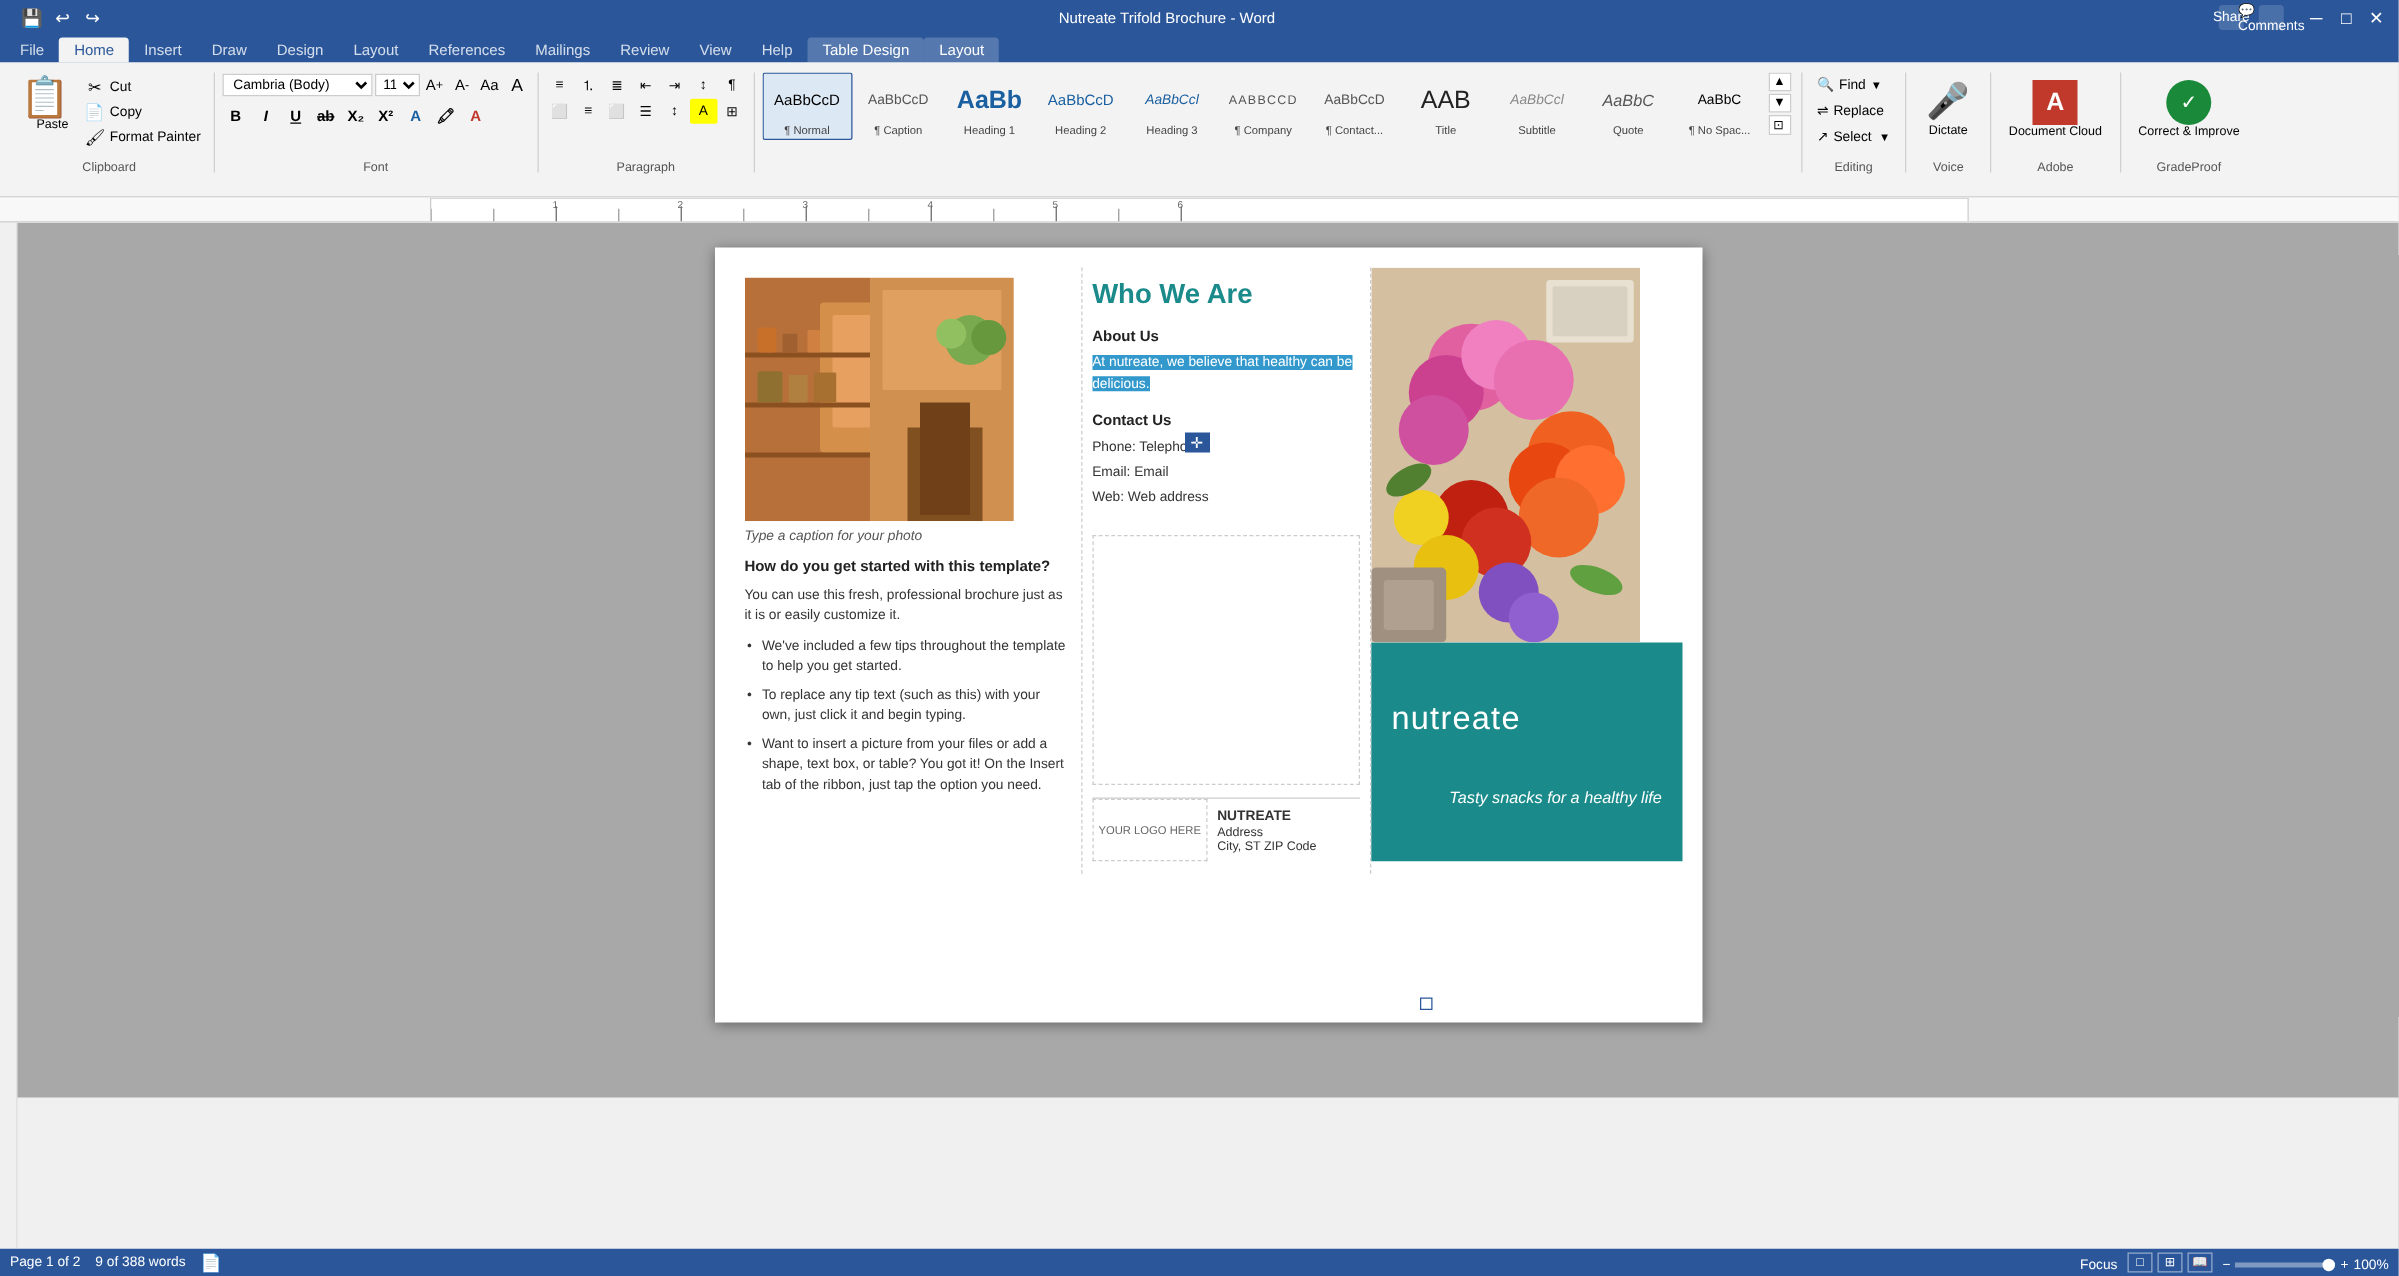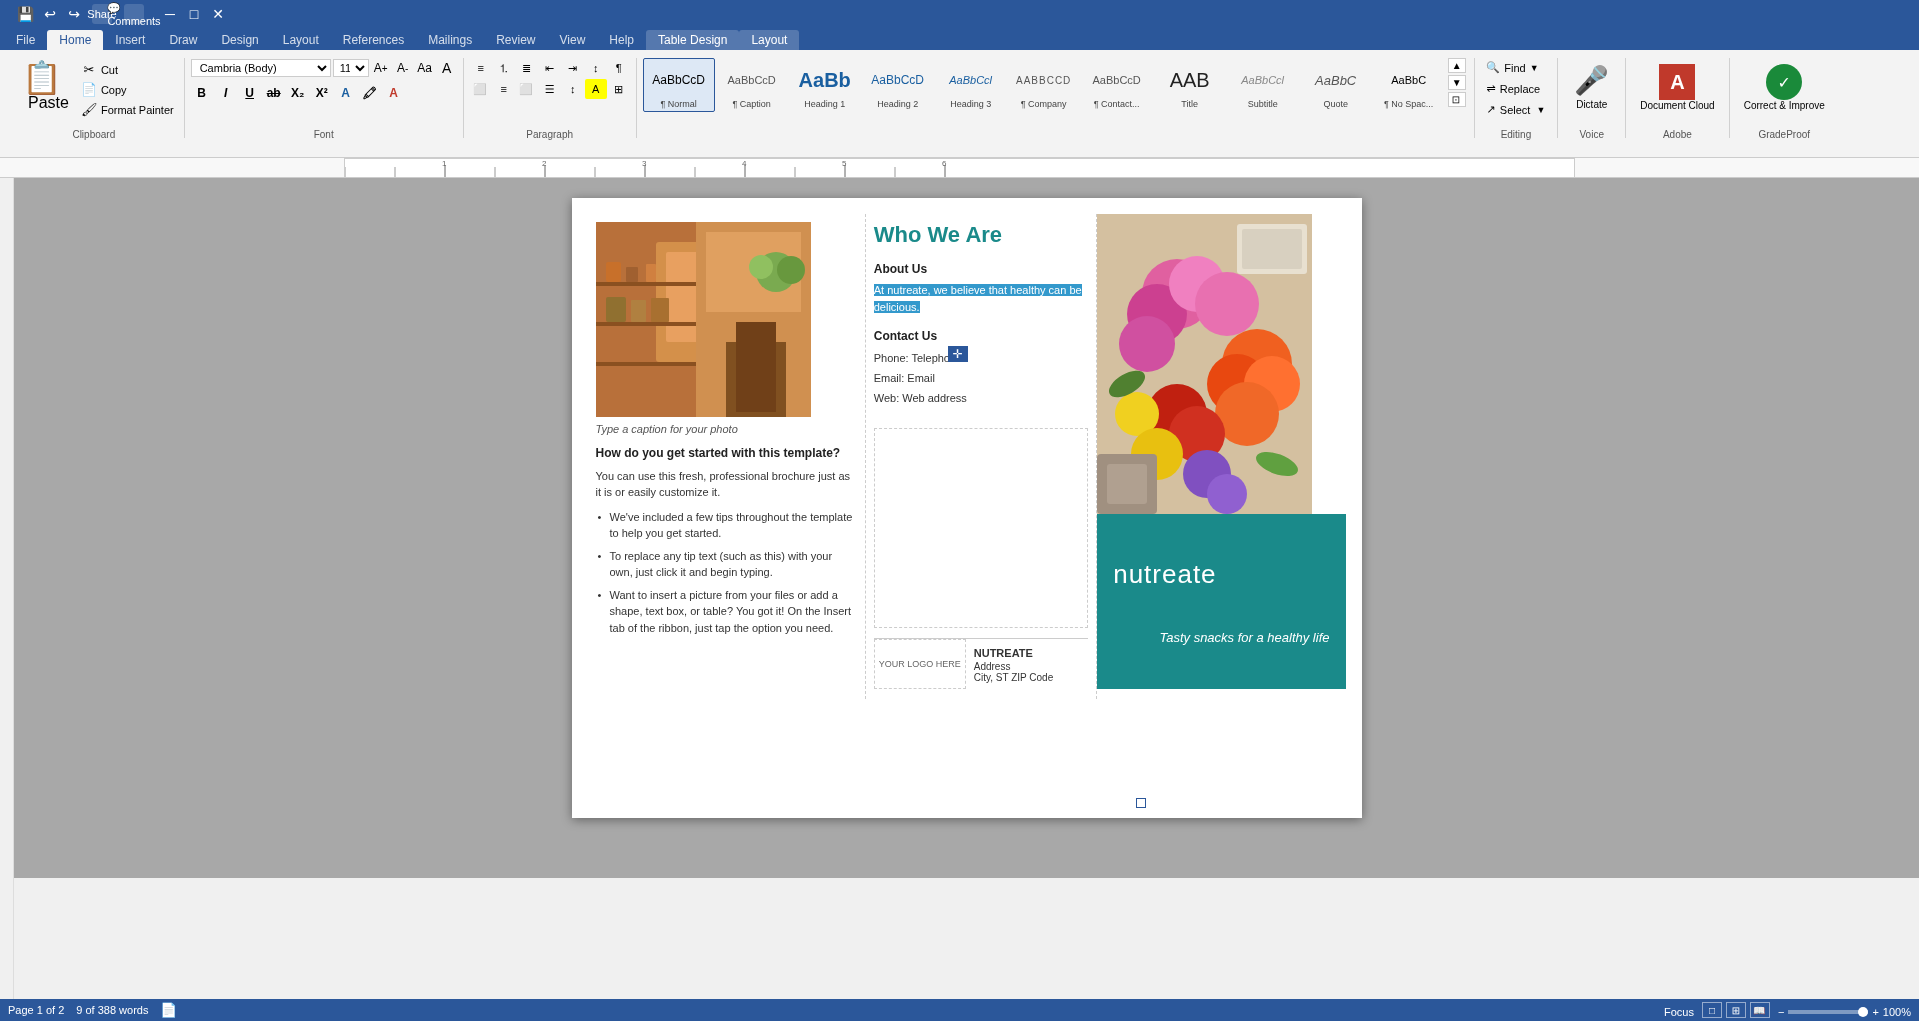--- a/index.html
+++ b/index.html
@@ -43,21 +43,21 @@
     }
     .small-btn-icon { font-size: 13px; width: 16px; text-align: center; }
 
     
     .font-group-row { display: flex; align-items: center; gap: 2px; margin-bottom: 2px; }
     .font-select {
       border: 1px solid #ccc;
       background: white;
       padding: 1px 4px;
       font-size: 11px;
-      width: 140px;
+      width: 120px;
       cursor: pointer;
     }
     .font-size-select {
       border: 1px solid #ccc;
       background: white;
       padding: 1px 2px;
       font-size: 11px;
       width: 36px;
       cursor: pointer;
     }
@@ -333,20 +333,21 @@
 <body>
 
 <div class="app-wrapper">
 
   <div class="title-bar">
     <div class="qat">
       <div class="qat-btn">💾</div>
       <div class="qat-btn">↩</div>
       <div class="qat-btn">↪</div>
     </div>
+    <div class="title-bar-title">Nutreate Trifold Brochure - Word</div>
     <div class="title-bar-controls">
       <div class="qat-btn" style="font-size:11px; background: rgba(255,255,255,0.15); padding: 1px 10px; border-radius: 3px; margin-right:8px;">Share</div>
       <div class="qat-btn" style="font-size:11px; background: rgba(255,255,255,0.15); padding: 1px 10px; border-radius: 3px; margin-right:12px;">💬 Comments</div>
       <div class="qat-btn">─</div>
       <div class="qat-btn">□</div>
       <div class="qat-btn">✕</div>
     </div>
   </div>
 
   <div class="tab-layout">
@@ -365,21 +366,21 @@
     <div class="tab blue-active">Layout</div>
   </div>
 
   <div class="ribbon">
     <div class="ribbon-row">
 
       <div class="group-wrap">
         <div class="group-content">
           <div style="display:flex; flex-direction:column; align-items:center; padding: 4px 6px; cursor:pointer; border-radius:2px;">
             <div style="font-size:32px; line-height:1;">📋</div>
-            <div style="font-size:16px;margin-left:12px;">Paste</div>
+            <div style="font-size:10px;margin-left:12px;">Paste</div>
           </div>
           <div class="clipboard-small-btns">
             <div class="small-btn">
               <span class="small-btn-icon">✂</span>
               <span>Cut</span>
             </div>
             <div class="small-btn">
               <span class="small-btn-icon">📄</span>
               <span>Copy</span>
             </div>

